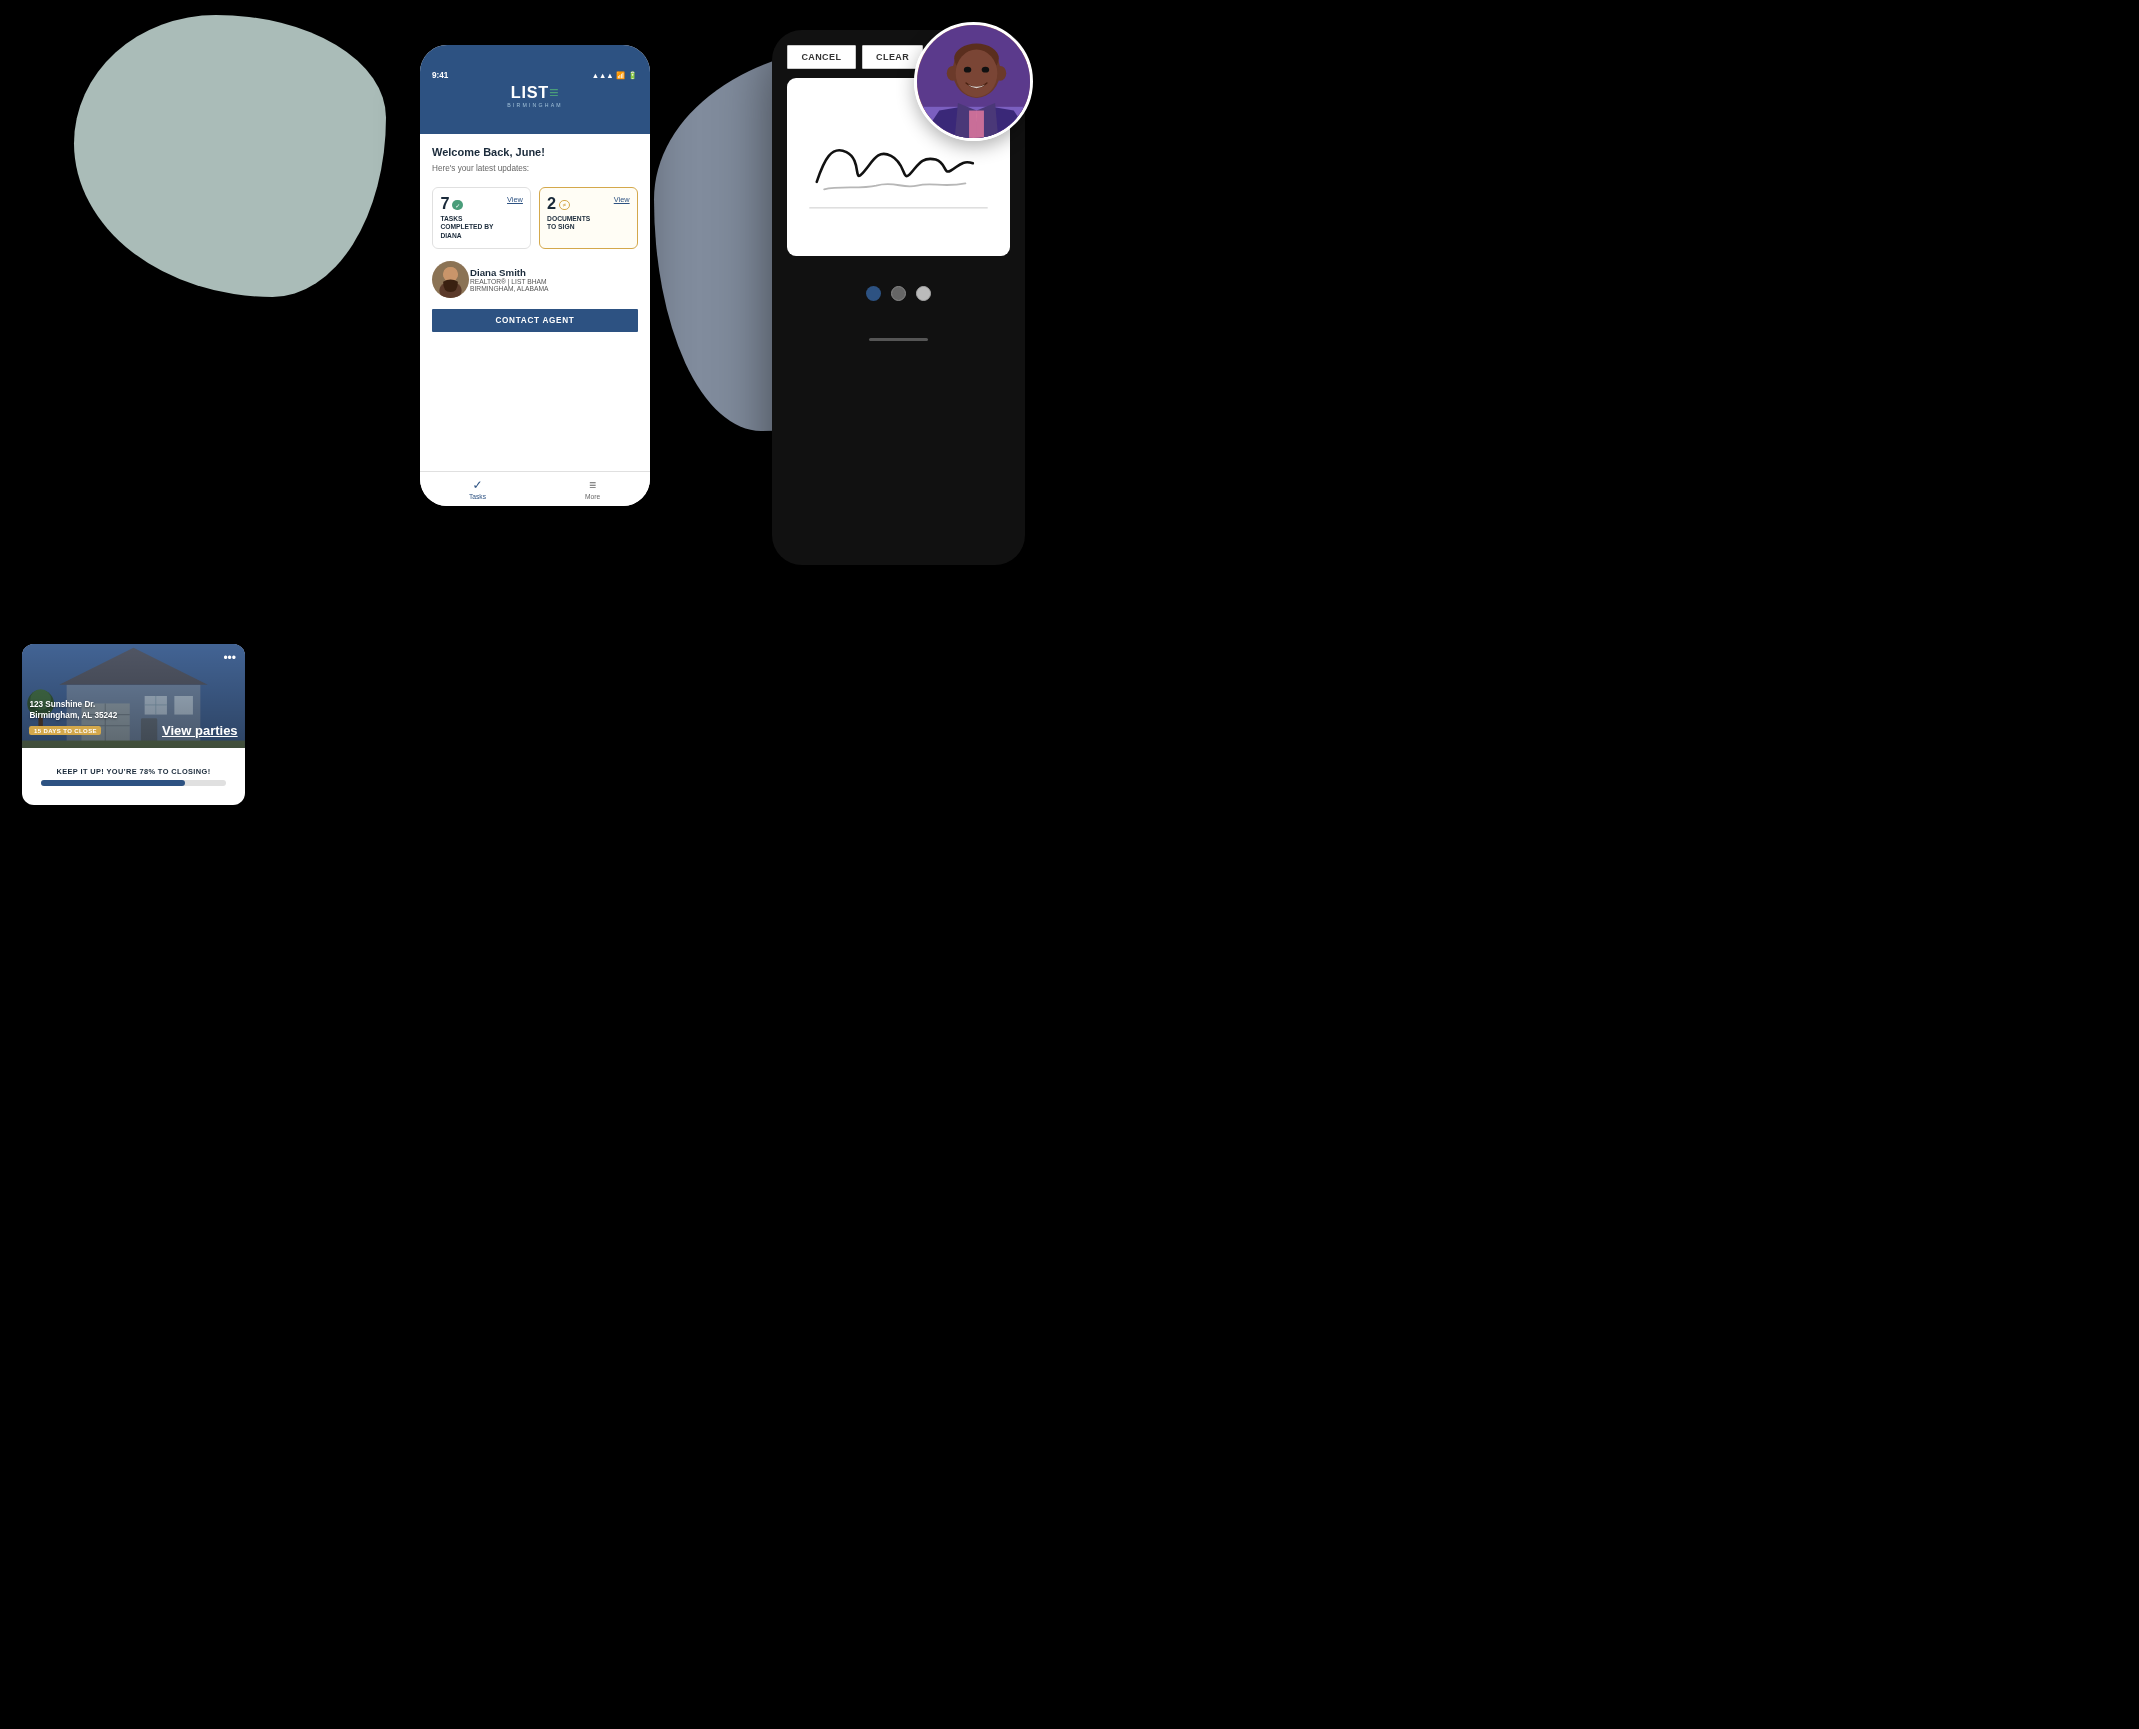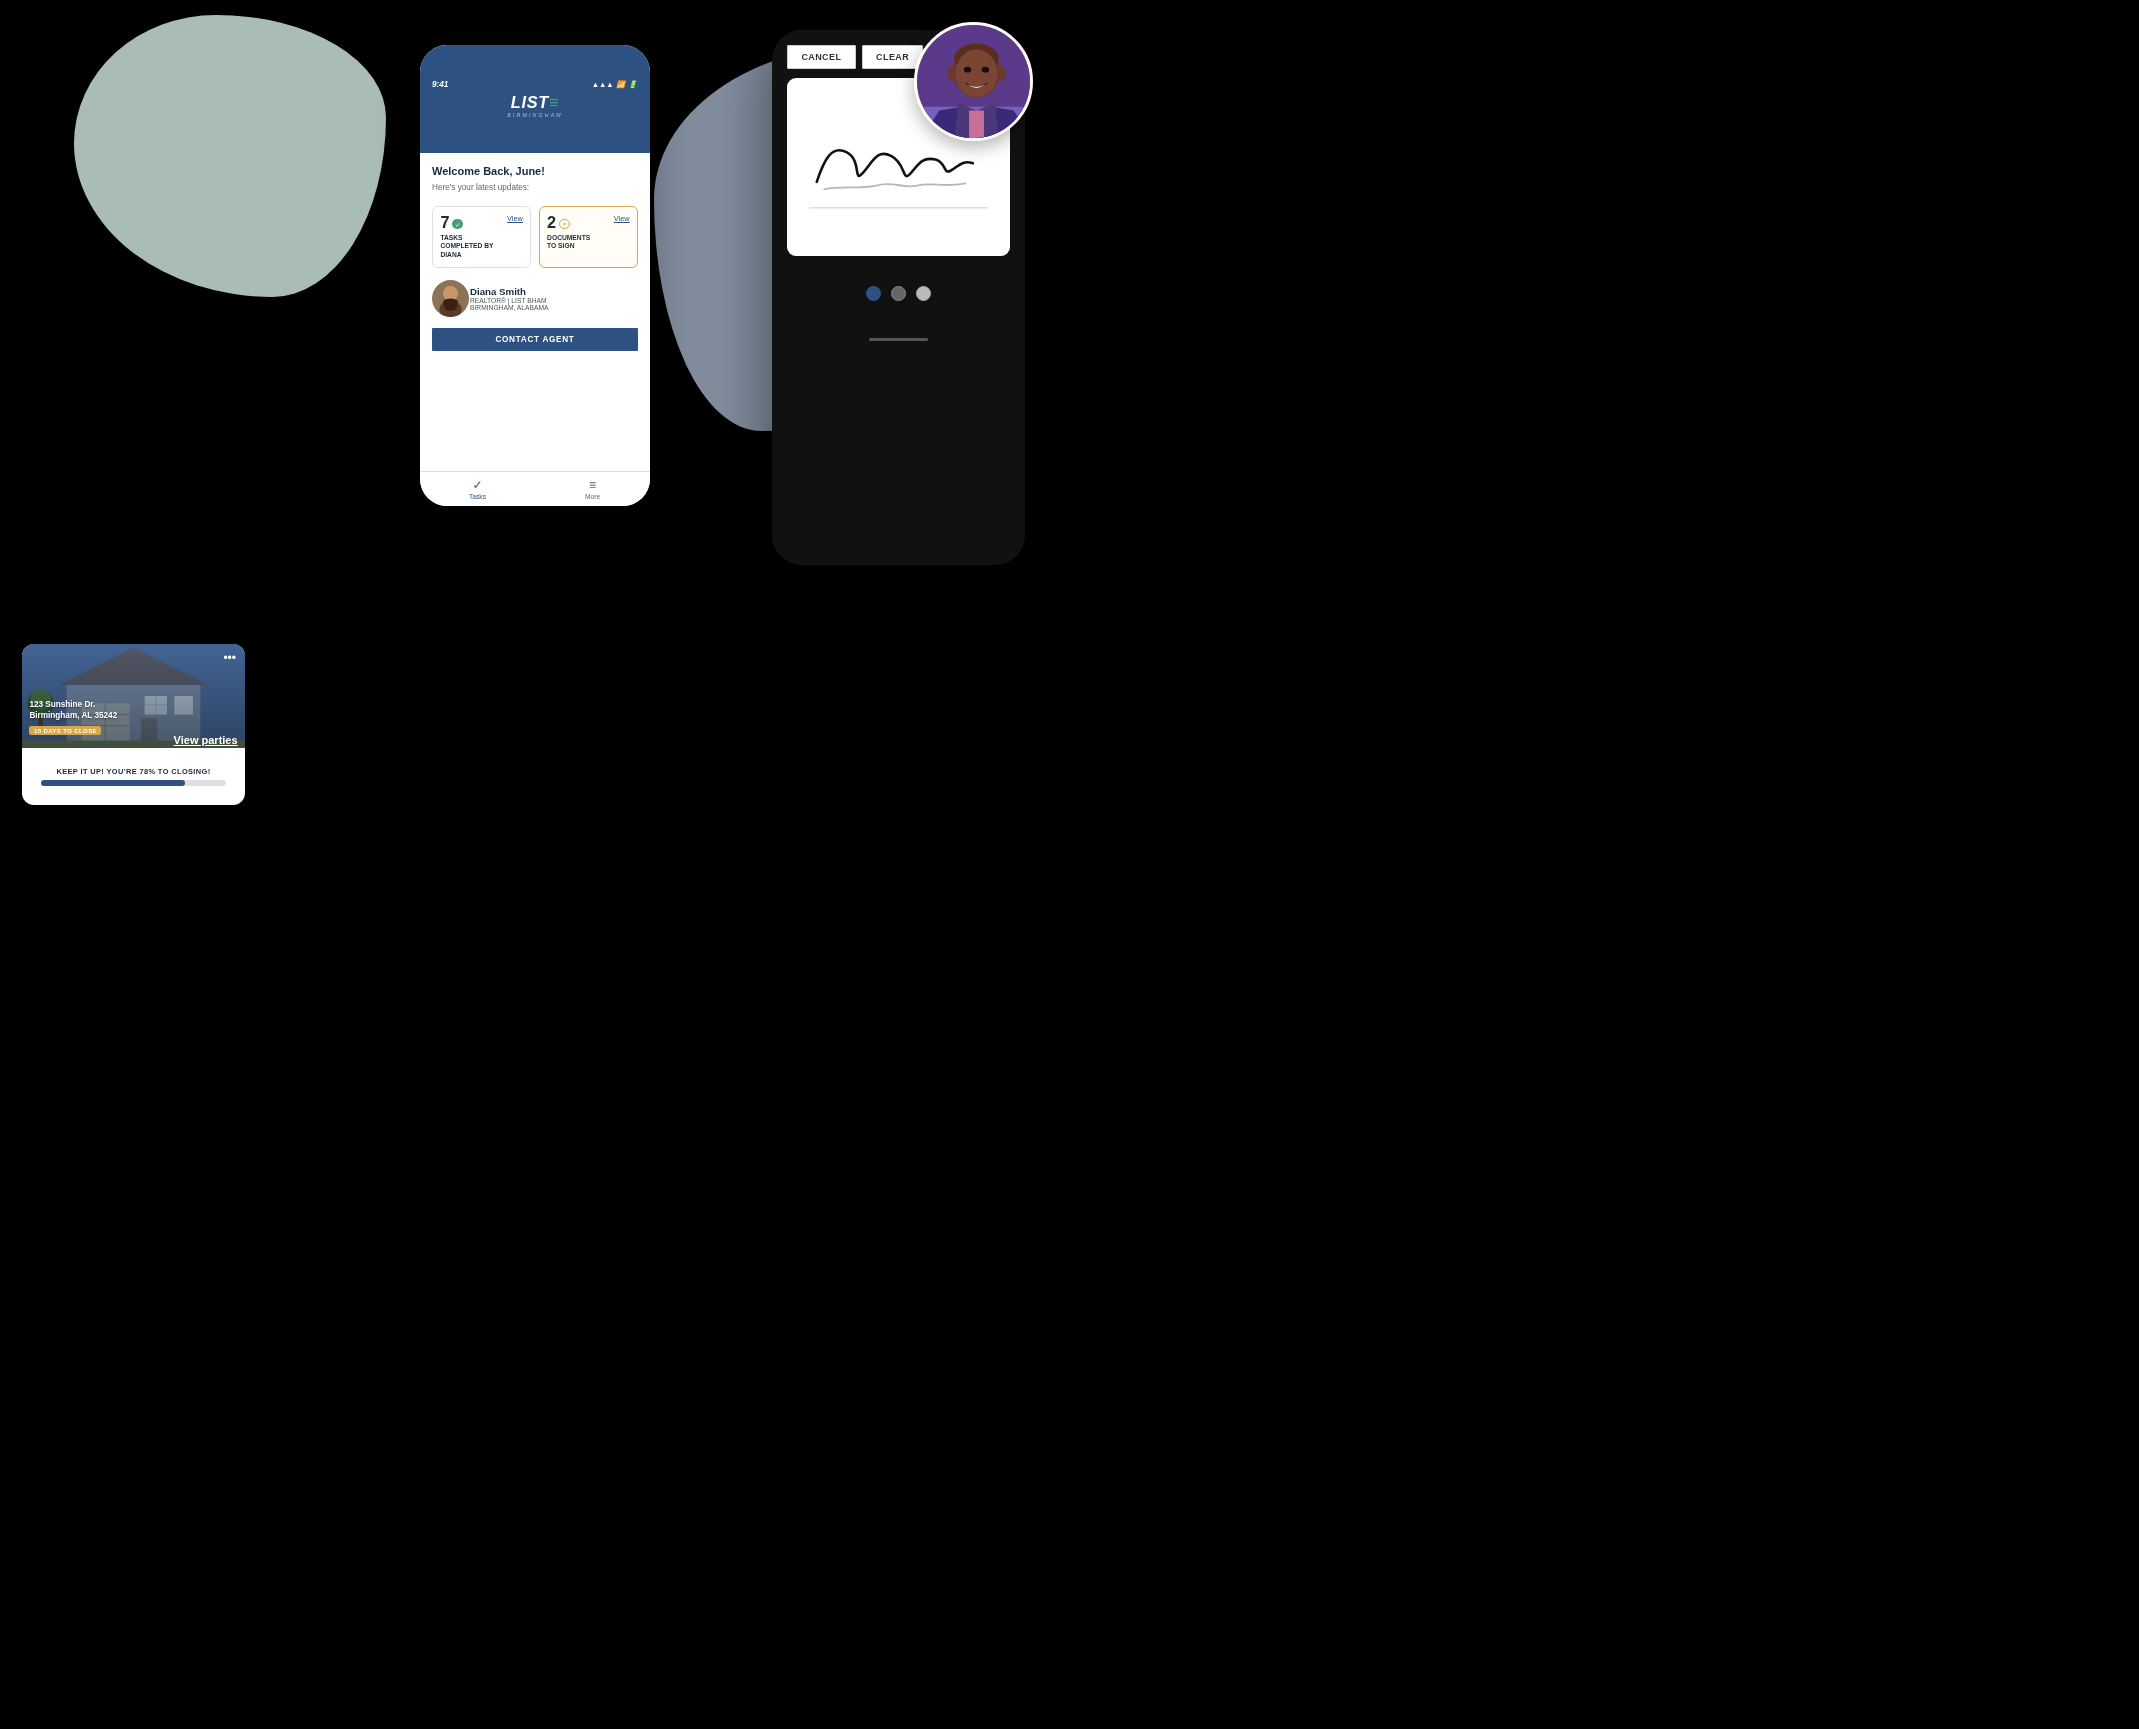--- a/index.html
+++ b/index.html
@@ -47,27 +47,26 @@
       height: 461px;
       background: #fff;
       border-radius: 27px;
       box-shadow: 0 15px 45px rgba(0,0,0,0.3);
       overflow: hidden;
       z-index: 10;
     }
 
     .phone-main-header {
       background: #2d5282;
-      height: 108px;
+      height: 89px;
       display: flex;
       flex-direction: column;
       align-items: center;
       justify-content: center;
       padding: 6px 0;
-      font-style: italic;
     }
 
     .phone-status-bar {
       display: flex;
       justify-content: space-between;
       align-items: center;
       width: 100%;
       padding: 0 12px;
       margin-bottom: 4.5px;
     }
@@ -437,24 +436,24 @@
       padding: 1.5px 4.5px;
       border-radius: 2.2px;
       display: inline-block;
       margin-top: 3px;
       text-transform: uppercase;
       letter-spacing: 0.4px;
     }
 
     .view-parties-btn {
       position: absolute;
-      bottom: 2px;
+      bottom: 10px;
       right: 7.4px;
       color: #fff;
-      font-size: 11px;
+      font-size: 13px;
       font-weight: 600;
       text-decoration: underline;
       cursor: pointer;
     }
 
     .property-body {
       padding: 19px;
     }
 
     .progress-label {

